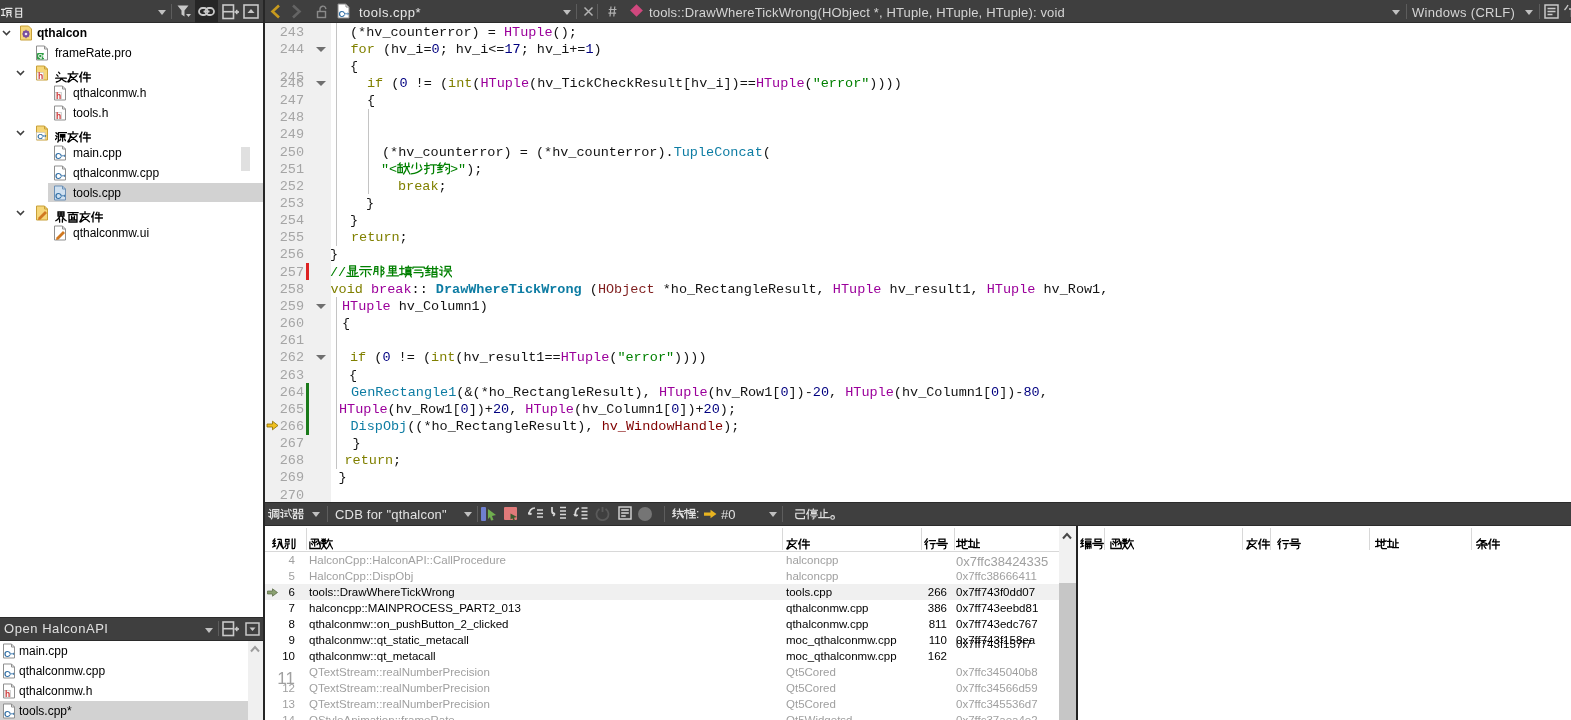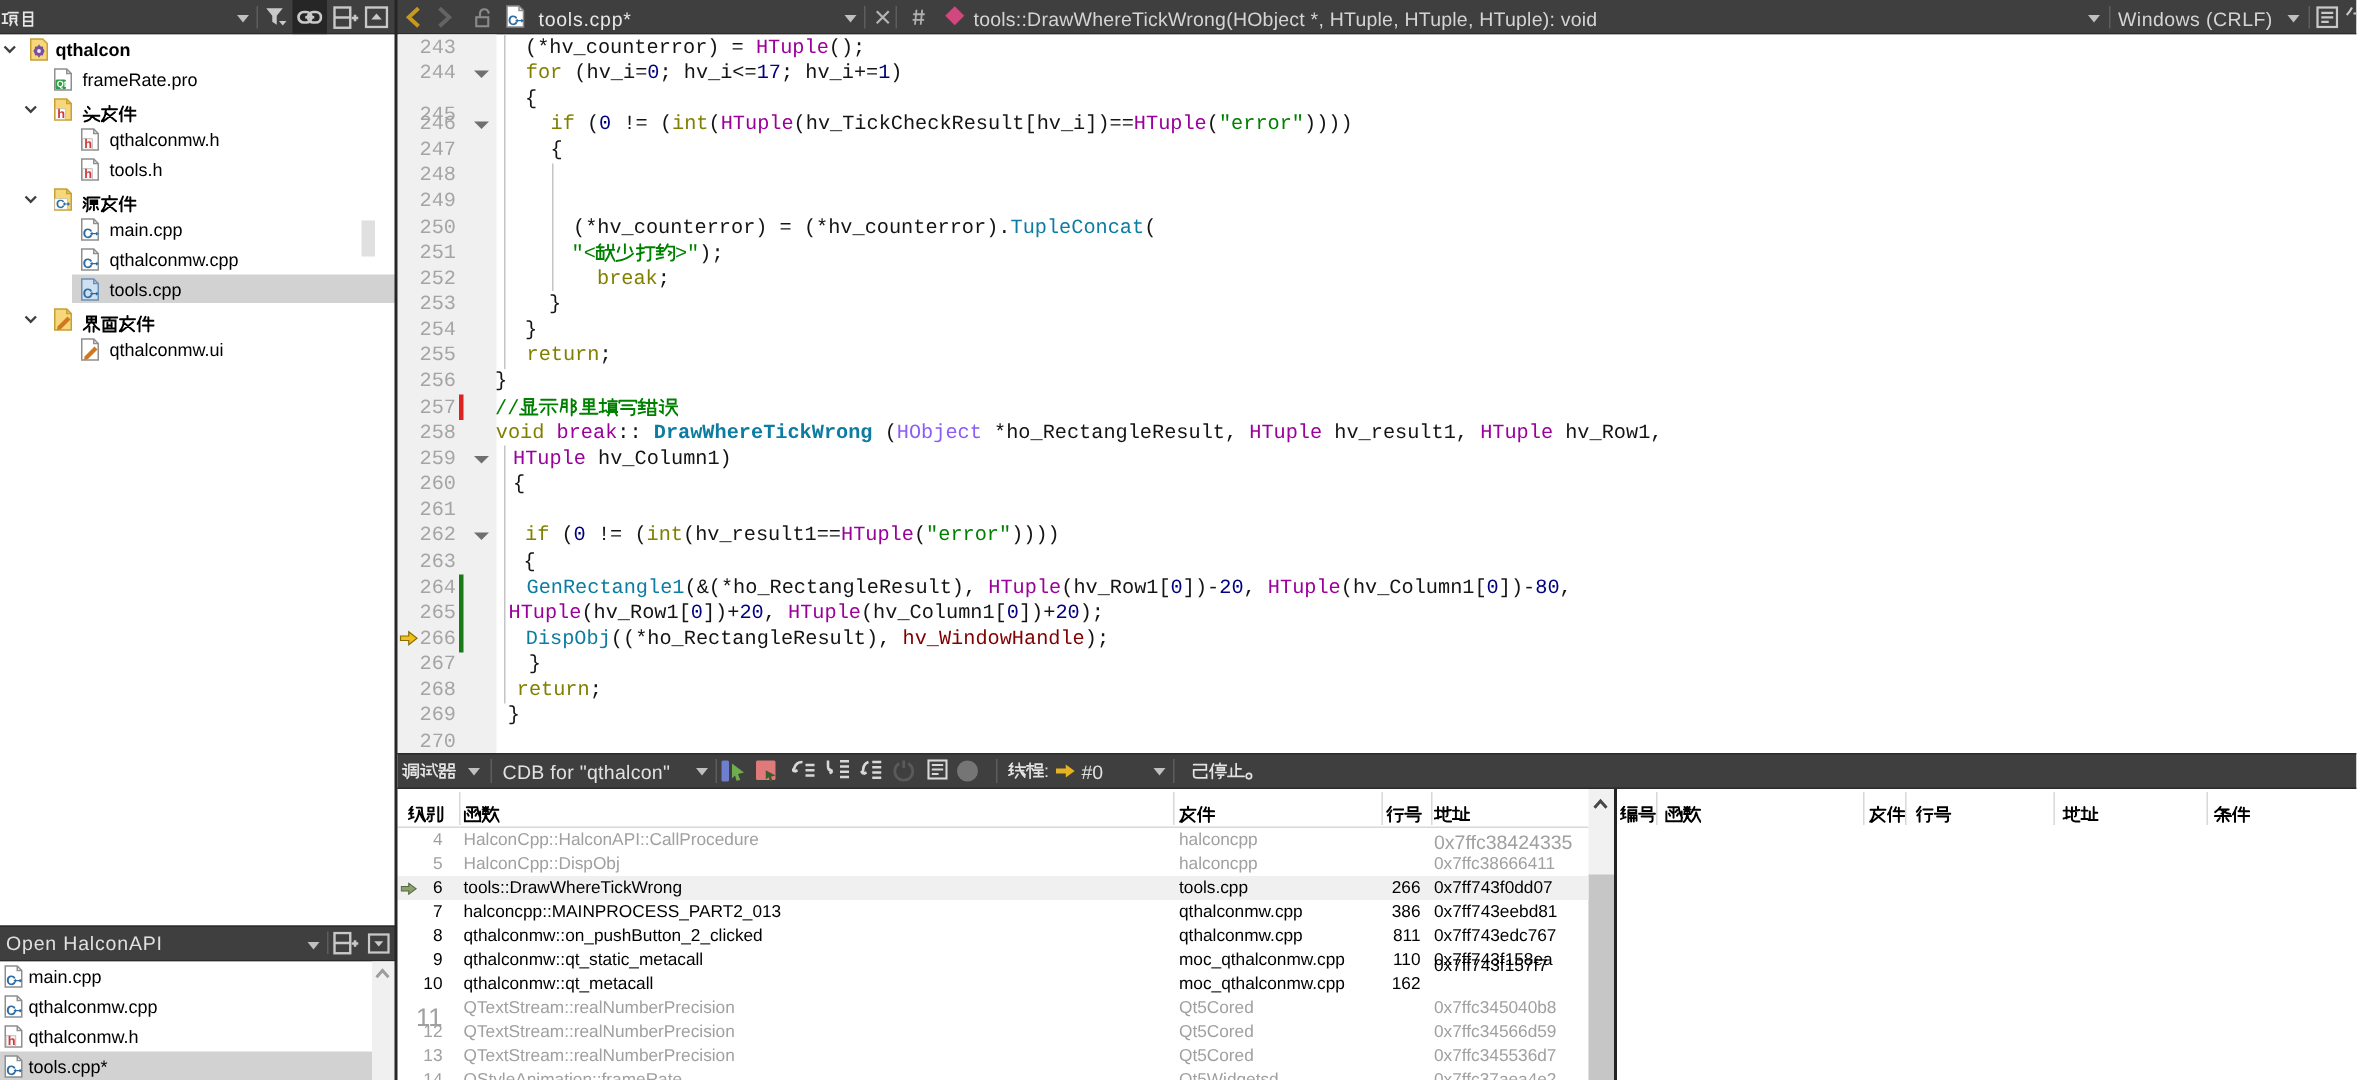--- a/index.html
+++ b/index.html
@@ -310,21 +310,21 @@
         <path d="M3.1 1.1H8.9V5.3H3.1Z M3.1 3.2H8.9 M6 1.1V9.6 M2.4 7.2H9.6 M0.6 9.9H11.4"></path>
       </svg><svg width="13.2" height="13.2" viewBox="0 0 12 12" style="vertical-align:-2.5px" fill="none" stroke="currentColor" stroke-width="1.15" stroke-linecap="round">
         <path d="M0.5 3.3H4.7 M2.6 0.9V8.9 M0.5 8.9C2 8.5 3.4 8.1 4.7 7.8 M5.8 2.2H11.2 M8.5 0.9V2.2 M6.3 3.6H10.7V7.6H6.3Z M6.3 5H10.7 M6.3 6.3H10.7 M5.2 8.8H11.8 M6.6 9.4 5.8 10.9 M10.4 9.4 11.2 10.9"></path>
       </svg><svg width="13.2" height="13.2" viewBox="0 0 12 12" style="vertical-align:-2.5px" fill="none" stroke="currentColor" stroke-width="1.15" stroke-linecap="round">
         <path d="M0.8 2H11.2 M0.8 2V3.2 M11.2 2V3.2 M2.6 4.7H8.6 M1.8 7H9.9V9.3C9.9 10.4 9.3 10.8 8 10.8"></path>
       </svg><svg width="13.2" height="13.2" viewBox="0 0 12 12" style="vertical-align:-2.5px" fill="none" stroke="currentColor" stroke-width="1.15" stroke-linecap="round">
         <path d="M2.9 0.8 1.5 3 M0.5 3H4.7 M2.8 3V7 M0.7 5H4.5 M0.7 7H4.5 M0.5 9.7C2 9.2 3.4 8.9 4.7 8.7 M5.4 3.3H11.8 M7 1.2V5.4 M10.2 1.2V5.4 M6.4 6.6H10.8V10.7H6.4Z M6.4 8.6H10.8"></path>
       </svg><svg width="13.2" height="13.2" viewBox="0 0 12 12" style="vertical-align:-2.5px" fill="none" stroke="currentColor" stroke-width="1.15" stroke-linecap="round">
         <path d="M1.6 1.4 2.8 2.6 M0.4 4.6H3 M2.6 4.6V9.4L0.8 8.2 M5.6 1.2H10.4V3.8H5.6Z M4.6 5.4H11.6 M7.9 5.4C7.5 7.6 6.4 9.6 4.6 10.9 M8.3 5.4C8.9 7.6 10.2 9.6 11.8 10.9"></path>
       </svg></span></div>
-<div class="cl" style="top:281.75px;padding-left:0.50px"><span style="color:#808000">void</span> <span style="color:#9b009b">break</span>:: <span style="color:#0d7ca3;font-weight:bold">DrawWhereTickWrong</span> (<span style="color:#8b5cf6">HObject</span> *ho_RectangleResult, <span style="color:#9b009b">HTuple</span> hv_result1, <span style="color:#9b009b">HTuple</span> hv_Row1,</div>
+<div class="cl" style="top:281.75px;padding-left:0.50px"><span style="color:#808000">void</span> <span style="color:#9b009b">break</span>:: <span style="color:#0d7ca3;font-weight:bold">DrawWhereTickWrong</span> (<span style="color:#7f1d1d">HObject</span> *ho_RectangleResult, <span style="color:#9b009b">HTuple</span> hv_result1, <span style="color:#9b009b">HTuple</span> hv_Row1,</div>
 <div class="cl" style="top:298.90px;padding-left:12.00px"><span style="color:#9b009b">HTuple</span> hv_Column1)</div>
 <div class="cl" style="top:316.05px;padding-left:12.00px">{</div>
 <div class="cl" style="top:350.35px;padding-left:20.00px"><span style="color:#808000">if</span> (<span style="color:#000080">0</span> != (<span style="color:#808000">int</span>(hv_result1==<span style="color:#9b009b">HTuple</span>(<span style="color:#008000">"error"</span>))))</div>
 <div class="cl" style="top:367.50px;padding-left:19.00px">{</div>
 <div class="cl" style="top:384.65px;padding-left:21.00px"><span style="color:#0d7ca3">GenRectangle1</span>(&amp;(*ho_RectangleResult), <span style="color:#9b009b">HTuple</span>(hv_Row1[<span style="color:#000080">0</span>])-<span style="color:#000080">20</span>, <span style="color:#9b009b">HTuple</span>(hv_Column1[<span style="color:#000080">0</span>])-<span style="color:#000080">80</span>,</div>
 <div class="cl" style="top:401.80px;padding-left:9.00px"><span style="color:#9b009b">HTuple</span>(hv_Row1[<span style="color:#000080">0</span>])+<span style="color:#000080">20</span>, <span style="color:#9b009b">HTuple</span>(hv_Column1[<span style="color:#000080">0</span>])+<span style="color:#000080">20</span>);</div>
 <div class="cl" style="top:418.95px;padding-left:20.50px"><span style="color:#0d7ca3">DispObj</span>((*ho_RectangleResult), <span style="color:#800000">hv_WindowHandle</span>);</div>
 <div class="cl" style="top:436.10px;padding-left:22.50px">}</div>
 <div class="cl" style="top:453.25px;padding-left:14.50px"><span style="color:#808000">return</span>;</div>
 <div class="cl" style="top:470.40px;padding-left:8.50px">}</div>

